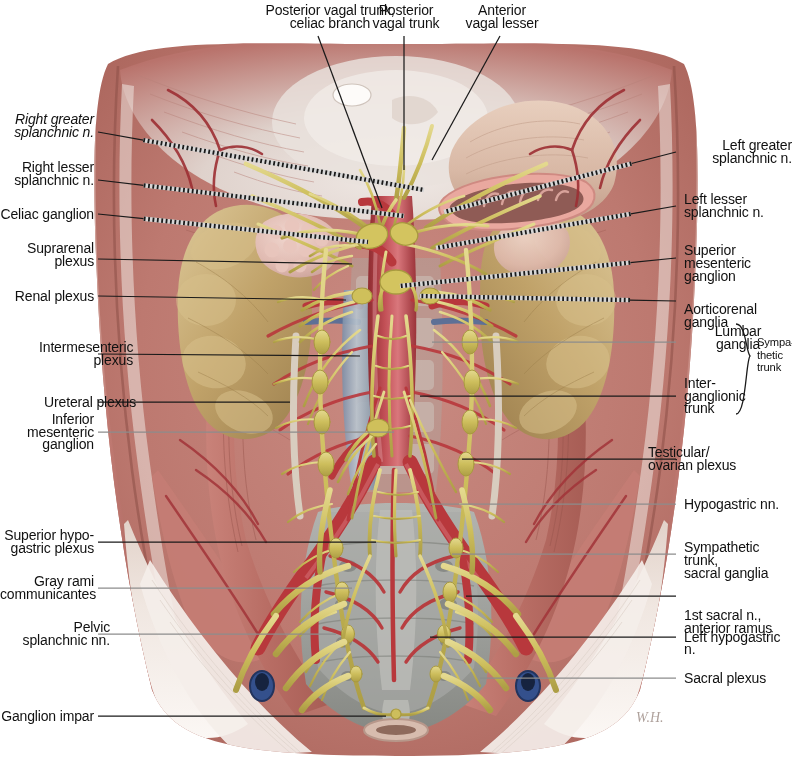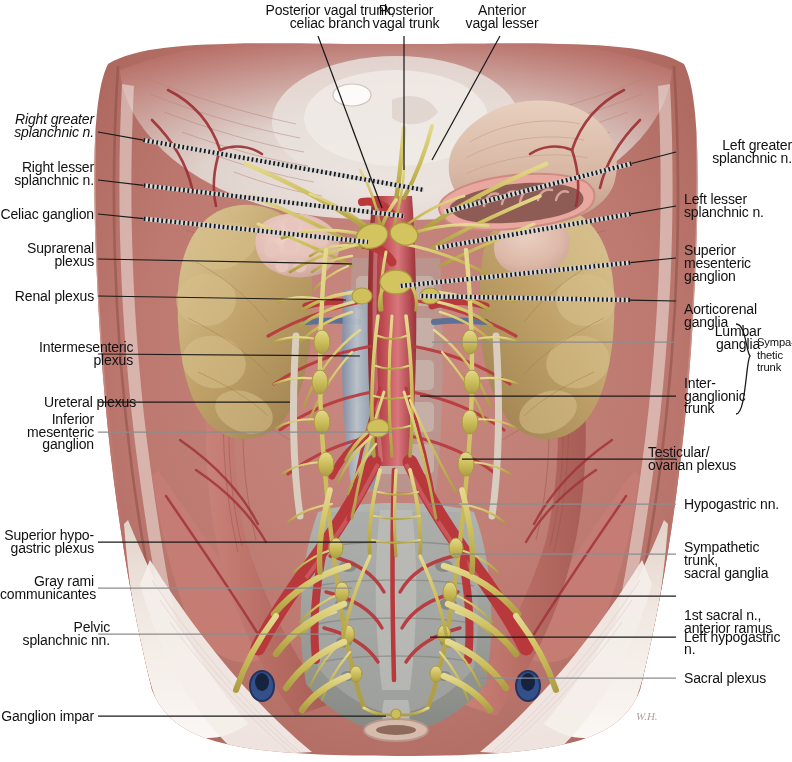--- a/index.html
+++ b/index.html
@@ -18,21 +18,21 @@
   }
   .lbl.left{text-align:right;}
   .lbl.right{text-align:left;}
   .lbl.center{text-align:center;}
   .lbl.brace{text-align:left;font-size:11.2px;line-height:12.6px;}
   svg.overlay{position:absolute;left:0;top:0;width:792px;height:762px;pointer-events:none;}
   .art-root{left:0;top:0;width:792px;height:762px;}
 
   
   .sig{position:absolute;font-family:"Liberation Serif",serif;font-style:italic;
-       font-size:11px;color:#6b5248;opacity:.55;}
+       font-size:14px;color:#6b5248;opacity:.55;}
 </style>
 </head>
 <body>
 
 <div id="stage">
 
   <svg class="overlay art-root" viewBox="0 0 792 762">
     <defs>
 
       <linearGradient id="gWallL" x1="0" y1="0" x2="1" y2="0">

